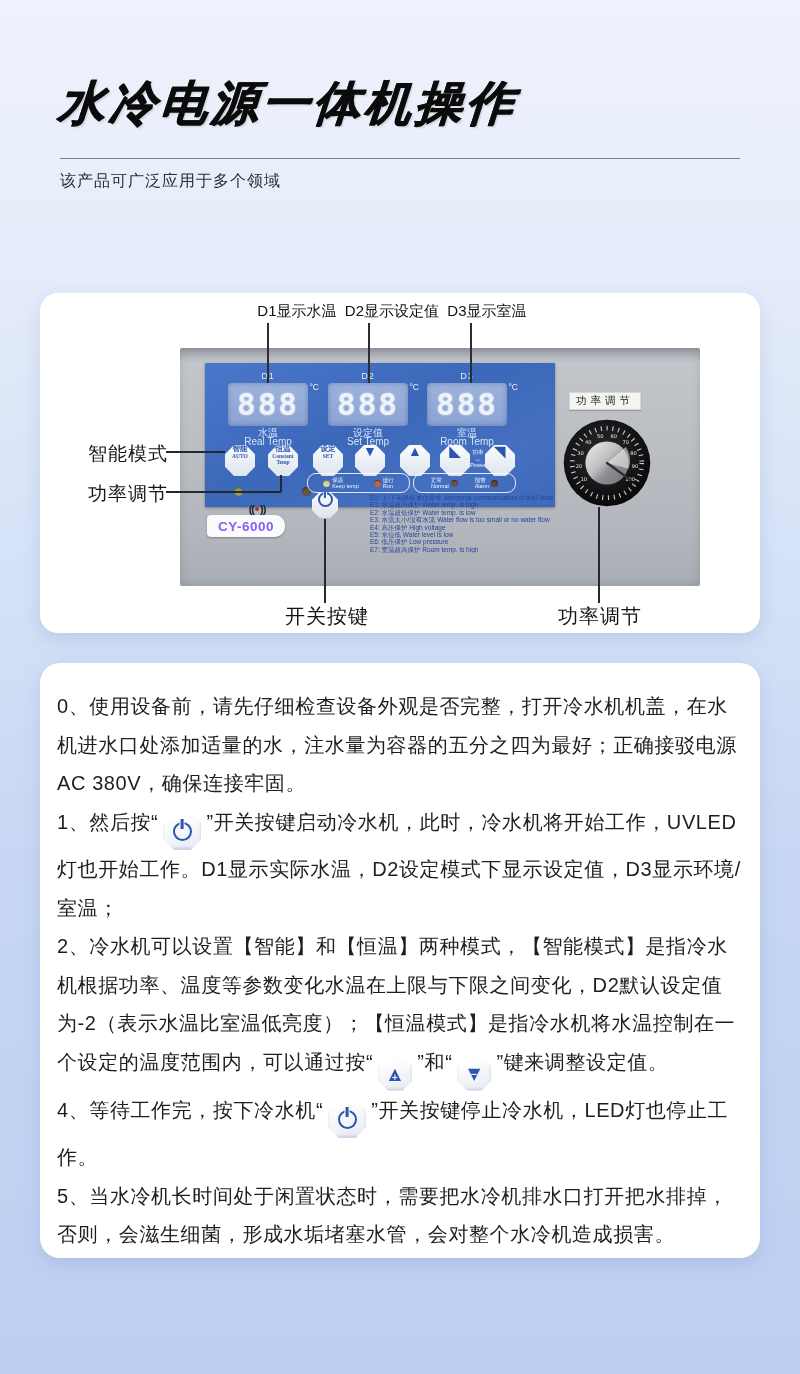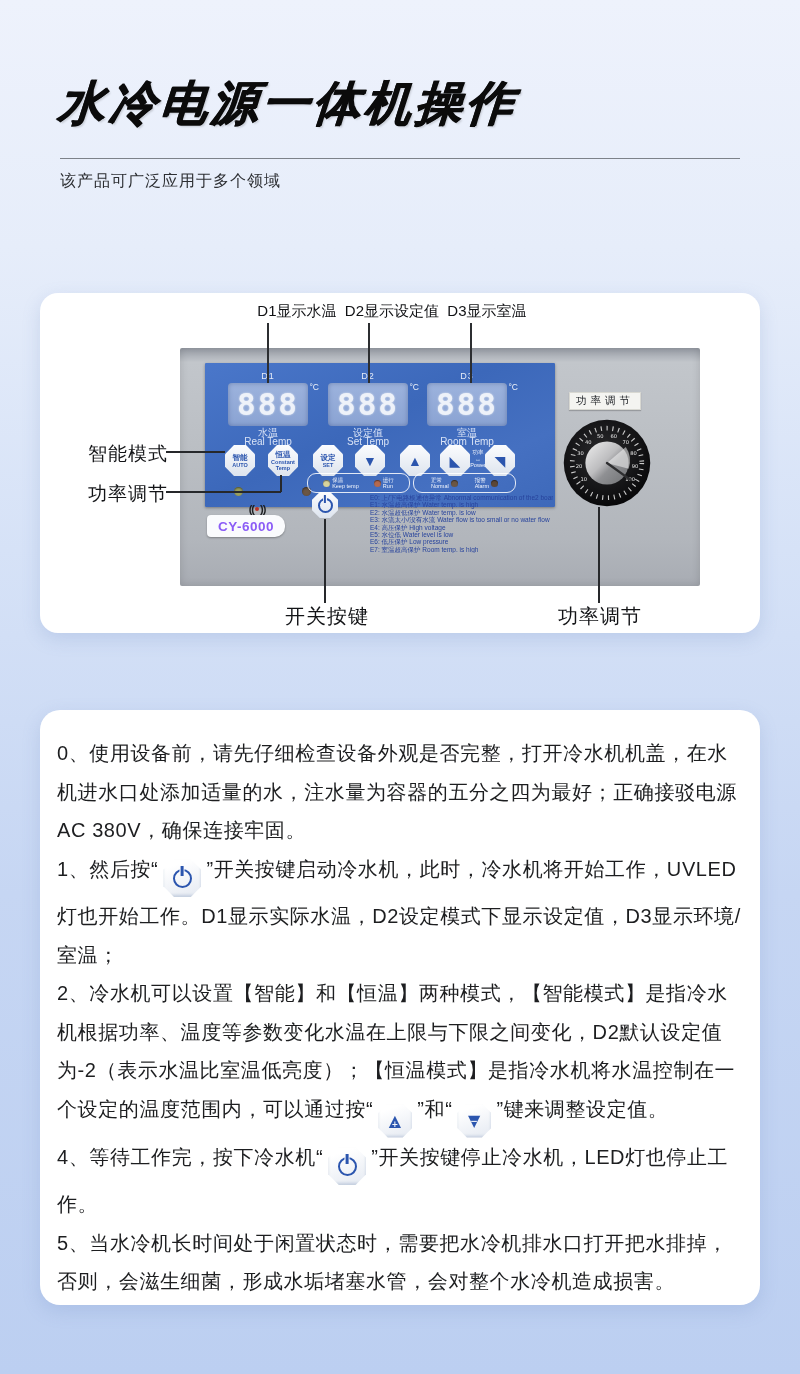--- a/index.html
+++ b/index.html
@@ -8,21 +8,21 @@
     background:linear-gradient(180deg,#eef2fc 0%,#e6edfa 18%,#d6e2f7 40%,#c6d6f3 65%,#bccff1 100%);}
   
   .hdr-title{position:absolute;left:58px;top:72px;font-size:47px;font-weight:900;font-style:italic;
     color:#0b0b0b;letter-spacing:4px;transform:skewX(-4deg);
     text-shadow:1px 0 0 #0b0b0b,0 1px 0 #0b0b0b,2px 2px 2px rgba(0,0,0,.15);white-space:nowrap;}
   .hdr-rule{position:absolute;left:60px;top:158px;width:680px;height:1px;background:#44474d;opacity:.65;}
   .hdr-sub{position:absolute;left:60px;top:171px;font-size:16px;color:#2d2f33;letter-spacing:1px;}
   
   .card{position:absolute;background:#ffffff;border-radius:18px;box-shadow:0 6px 18px rgba(110,135,190,.22);}
   #figure-card{left:40px;top:293px;width:720px;height:340px;}
-  #instr-card{left:40px;top:710px;width:720px;height:595px;border-radius:20px;}
+  #instr-card{left:40px;top:663px;width:720px;height:595px;border-radius:20px;}
   
   .anno-top{position:absolute;left:50%;top:9px;transform:translateX(-53%);font-size:15px;color:#101114;
     white-space:pre;font-weight:500;}
   .vline{position:absolute;width:1.5px;background:#2c2e31;z-index:5;}
   .vl-1{left:227px;top:30px;height:60px;}
   .vl-2{left:328px;top:30px;height:60px;}
   .vl-3{left:430px;top:30px;height:60px;}
   .side-label{position:absolute;font-size:19px;color:#131417;font-weight:500;letter-spacing:1px;}
   .lbl-smart{left:48px;top:148px;}
   .lbl-const{left:48px;top:188px;}
@@ -45,22 +45,22 @@
   .dg-1{left:23px;} .dg-2{left:123px;} .dg-3{left:222px;}
   .disp-id{font-size:9px;color:#e3eaf7;letter-spacing:1px;}
   .disp-box{position:relative;margin-top:2px;height:43px;border-radius:4px;
     background:linear-gradient(180deg,#9db3dd,#8aa3d3);box-shadow:inset 0 0 5px rgba(30,50,100,.35);}
   .disp-val{font-family:"DejaVu Sans Mono",monospace;font-weight:bold;font-size:31px;line-height:43px;
     color:#eef2f9;letter-spacing:2px;text-shadow:0 0 2px rgba(255,255,255,.8);}
   .disp-unit{position:absolute;right:-11px;top:-1px;font-size:8.5px;color:#eef2f9;}
   .disp-cap{margin-top:3px;font-size:10px;line-height:8.5px;color:#d9e3f6;}
   
   .octa{clip-path:polygon(30% 0,70% 0,100% 30%,100% 70%,70% 100%,30% 100%,0 70%,0 30%);
-    background:linear-gradient(180deg,#fbfcfe,#dde4ee);display:flex;align-items:center;justify-content:center;
-    flex-direction:column;}
+    background:linear-gradient(180deg,#fbfcfe,#dde4ee);display:flex;align-items:center;justify-content:flex-start;
+    flex-direction:column;font-family:Liberation Serif, serif;}
   .pbtn{position:absolute;top:82px;width:30px;height:31px;color:#2b55ae;font-weight:bold;text-align:center;}
   .pb-auto{left:20px;} .pb-const{left:63px;} .pb-set{left:108px;}
   .pb-down{left:150px;} .pb-up{left:195px;} .pb-run{left:235px;} .pb-pwr{left:280px;}
   .pbtn .cn{font-size:7.5px;line-height:8px;}
   .pbtn .en{font-size:5.5px;line-height:6px;}
   .pbtn .glyph{font-size:14px;line-height:14px;}
   .pwr-mid{position:absolute;left:263px;top:86px;width:20px;text-align:center;color:#f0f4fb;
     font-size:5.5px;line-height:6.5px;}
   .led{position:absolute;width:9px;height:9px;border-radius:50%;box-shadow:inset 0 1px 2px rgba(0,0,0,.5);}
   .led-auto{left:29px;top:124px;background:#9aa05e;}

